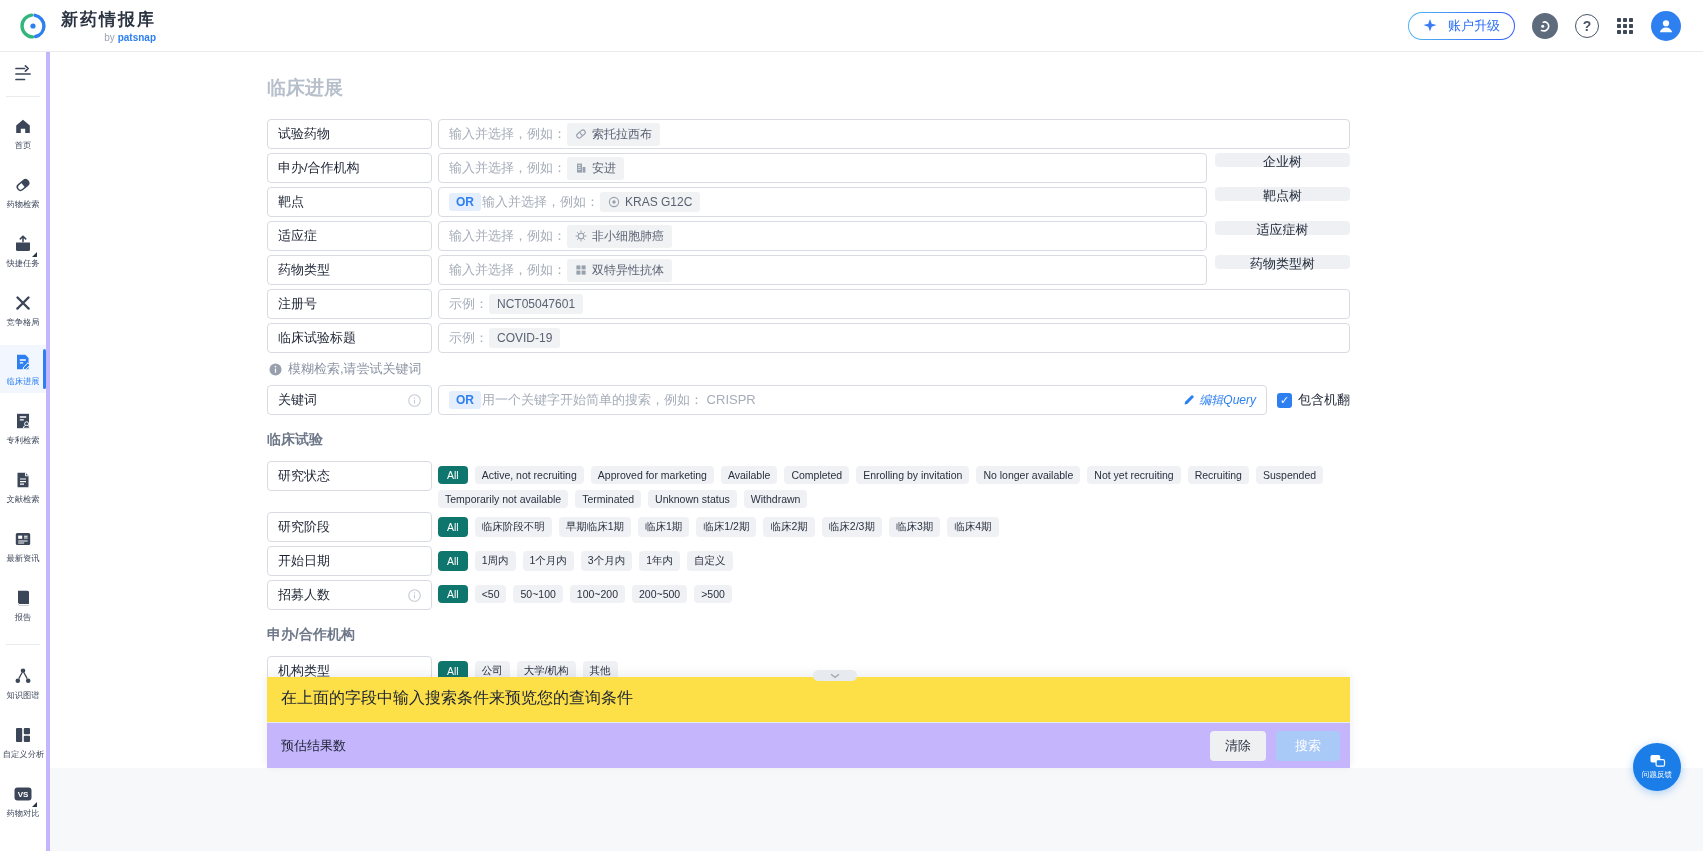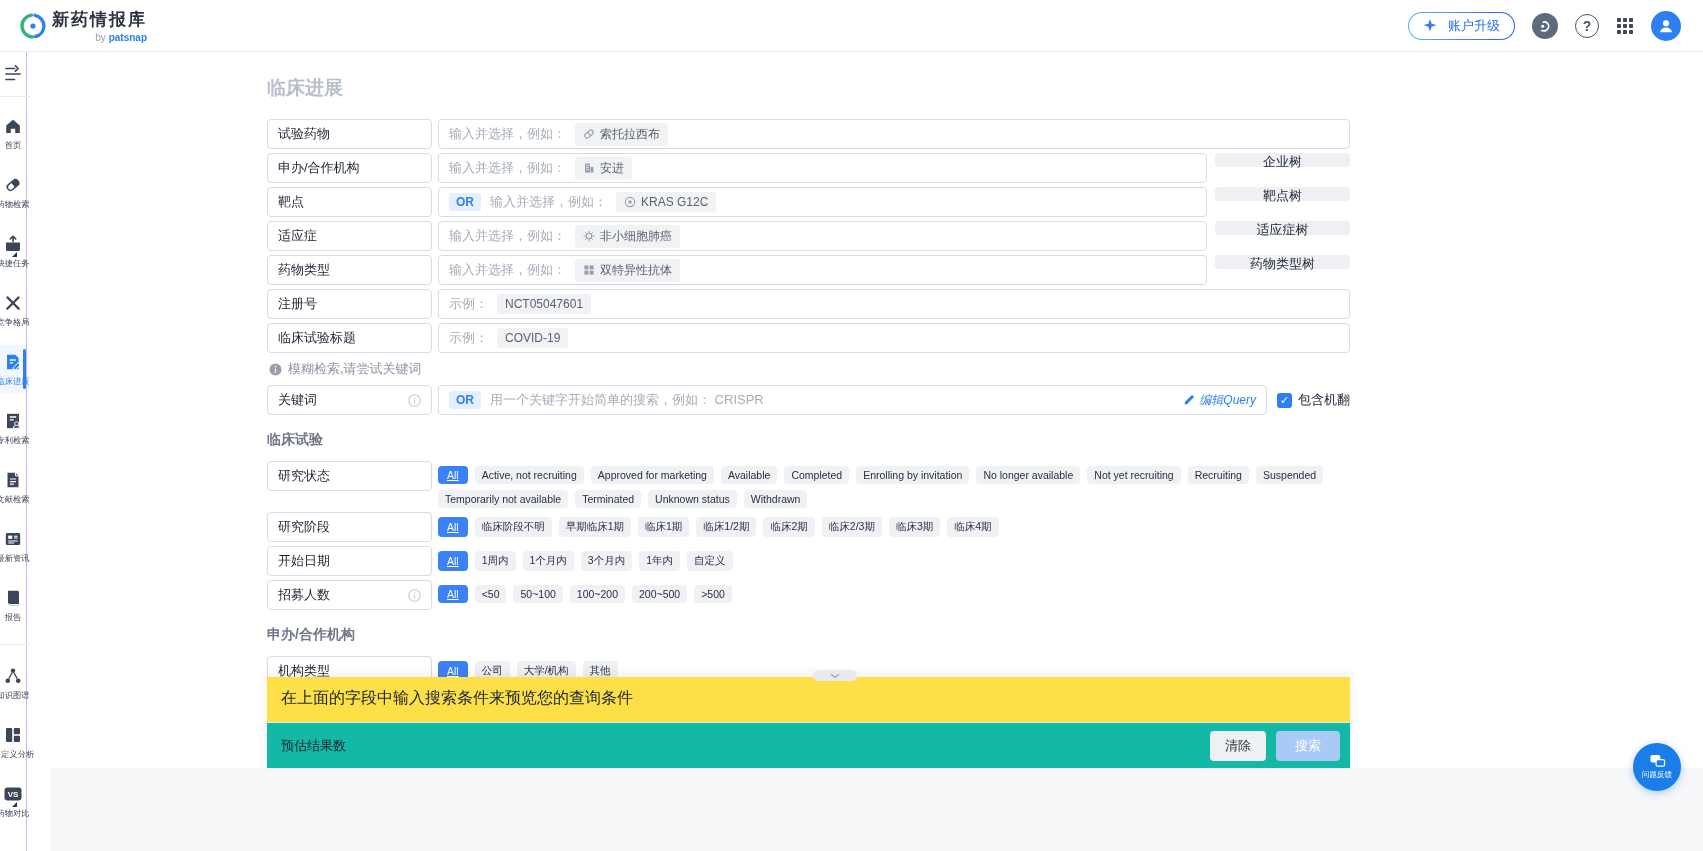--- a/index.html
+++ b/index.html
@@ -3,41 +3,41 @@
 <meta charset="utf-8">
 <style>
   * { box-sizing: border-box; margin: 0; padding: 0; }
   html,body { background:#fff; font-family:"Liberation Sans","DejaVu Sans",sans-serif; }
   .screen { position:relative; width:1703px; height:851px; overflow:hidden; background:#fff; }
 
   
   .hdr { position:absolute; top:0; left:0; right:0; height:52px; background:#fff;
          border-bottom:1px solid #e9ebef; display:flex; align-items:center;
          justify-content:space-between; padding:0 22px 0 18px; z-index:30; }
-  .logo { display:flex; align-items:center; gap:4px; cursor:pointer; }
+  .logo { display:flex; align-items:center; gap:13px; cursor:pointer; }
   .logo-title { font-size:17px; font-weight:bold; color:#2b3442; letter-spacing:2px; }
   .logo-sub { font-size:10px; color:#9aa3b0; text-align:right; margin-top:1px; }
   .logo-sub .brand { color:#2e80f0; font-weight:bold; }
   .hdr-right { display:flex; align-items:center; gap:17px; }
   .upgrade { height:28px; display:flex; align-items:center; gap:11px; padding:0 14px;
              font-size:13px; color:#2b6ef5; cursor:pointer; border-radius:15px;
              border:1px solid transparent;
              background:linear-gradient(#fff,#fff) padding-box,
                         linear-gradient(90deg,#55b7f0,#2e5bff) border-box; }
   .pscircle { width:26px; height:26px; cursor:pointer; display:grid; place-items:center; }
   .help { width:24px; height:24px; border:1.6px solid #49546500; border:1.6px solid #495465;
           border-radius:50%; display:grid; place-items:center; font-size:14px; font-weight:bold;
           color:#495465; cursor:pointer; }
   .grid9 { cursor:pointer; display:grid; place-items:center; }
   .avatar { width:30px; height:30px; border-radius:50%; background:#2e80f0; display:grid;
             place-items:center; cursor:pointer; }
 
   
-  .sidebar { position:absolute; top:52px; left:0; bottom:0; width:27px; background:#fff;
-             border-right:1px solid #c4b5fd; display:flex; flex-direction:column;
+  .sidebar { position:absolute; top:52px; left:0; bottom:0; width:50px; background:#fff;
+             border-right:4px solid #c4b5fd; display:flex; flex-direction:column;
              align-items:center; z-index:20; }
   .sb-burger { height:44px; width:100%; display:grid; place-items:center; color:#3c4659; cursor:pointer; }
   .sb-divider { width:34px; border-top:1px solid #e9ebef; margin:0 0 12px; }
   .sb-divider2 { width:34px; border-top:1px solid #e9ebef; margin:4px 0 14px; }
   .sb-item { position:relative; width:100%; display:flex; flex-direction:column; align-items:center;
              gap:3px; padding:7px 0 5px; margin-bottom:11px; color:#3c4659; cursor:pointer; }
   .sb-item .lbl { font-size:9px; color:#3c4659; white-space:nowrap; transform:scale(.92); }
   .sb-item.active { background:#f2f7ff; color:#2e80f0; }
   .sb-item.active .lbl { color:#2e80f0; }
   .sb-item.active::after { content:""; position:absolute; right:0; top:4px; bottom:4px;
@@ -46,21 +46,21 @@
             border-left:5px solid transparent; border-bottom:5px solid #2b3442; }
 
   
   .content { position:absolute; left:267px; top:52px; width:1083px; z-index:5; }
   .page-title { margin:23px 0 18px; font-size:19px; font-weight:bold; color:#b7bfcb; }
   .frow { display:flex; align-items:flex-start; margin-bottom:4px; }
   .fld { width:165px; min-width:165px; height:30px; border:1px solid #d8dce2; border-radius:4px;
          background:#fff; display:flex; align-items:center; justify-content:space-between;
          padding:0 10px; font-size:13px; color:#1d2433; margin-right:6px; cursor:pointer; }
   .inp { flex:1; height:30px; border:1px solid #d8dce2; border-radius:4px; background:#fff;
-         display:flex; align-items:center; gap:9px; padding:0 10px; font-size:13px;
+         display:flex; align-items:center; gap:1px; padding:0 10px; font-size:13px;
          color:#a6adb9; cursor:text; }
   .chip { background:#f1f2f4; border-radius:3px; padding:3px 8px; font-size:12px; color:#596273;
           display:flex; align-items:center; gap:5px; white-space:nowrap; }
   .chip svg { color:#97a0ad; }
   .or { background:#e4eefc; color:#2e80f0; font-weight:bold; font-size:12px; border-radius:3px;
         padding:2px 7px; cursor:pointer; }
   .tree-btn { width:135px; min-width:135px; height:14px; margin-left:8px; background:#eef0f3;
               border:none; border-radius:4px; font-size:13px; color:#222b3a; cursor:pointer;
               font-family:inherit; }
   .note { display:flex; align-items:center; gap:6px; margin:7px 0 7px 2px; font-size:13px; color:#8a92a2; }
@@ -68,28 +68,28 @@
   .edit-query { margin-left:auto; color:#2e80f0; font-size:12px; display:flex; align-items:center;
                 gap:4px; cursor:pointer; white-space:nowrap;font-style:italic; }
   .kw-right { margin-left:10px; height:30px; display:flex; align-items:center; gap:6px; cursor:pointer; }
   .checkbox { width:15px; height:15px; background:#2e80f0; border-radius:3px; color:#fff;
               display:grid; place-items:center; font-size:11px; line-height:1; }
   .kw-label { font-size:13px; color:#1d2433; white-space:nowrap; }
 
   .opts { flex:1; min-width:0; display:flex; flex-wrap:wrap; gap:6px 7px; padding-top:5px; }
   .opt { background:#f0f1f4; border:none; border-radius:4px; padding:3px 7px; font-size:10.5px;
          color:#28303f; cursor:pointer; font-family:inherit; white-space:nowrap; }
-  .opt.active { background:#3b82f6; color:#fff; padding:3px 9px;text-decoration:underline; }
+  .opt.active { background:#0f766e; color:#fff; padding:3px 9px; }
 
   
   .panel { position:absolute; left:267px; top:677px; width:1083px; z-index:15;
            box-shadow:0 -3px 10px rgba(30,40,60,.08); background:#fff; }
   .panel-preview { background:#fde047; height:45px; padding:11px 14px; font-size:16px; color:#1d2433; }
   .panel-footer { height:46px; display:flex; align-items:center; padding:0 10px 0 14px;
-                  border-top:1px solid #e7eaee; background:#14b8a6; }
+                  border-top:1px solid #e7eaee; background:#c4b5fd; }
   .est { font-size:13px; color:#1d2433; }
   .btn-clear { margin-left:auto; width:56px; height:30px; background:#eef0f2; border:none;
                border-radius:4px; font-size:13px; color:#28303f; cursor:pointer; font-family:Liberation Serif, serif; }
   .btn-search { margin-left:10px; width:64px; height:30px; background:#a9c9f6; border:none;
                 border-radius:4px; font-size:13px; color:#fff; cursor:pointer; font-family:inherit; }
   .handle { position:absolute; top:-7px; left:546px; width:44px; height:11px; background:#e7eaee;
             border-radius:6px; display:grid; place-items:center; cursor:pointer; }
 
   .bottom-bg { position:absolute; left:50px; right:0; top:768px; bottom:0; background:#f7f8fa; z-index:10; }
 

